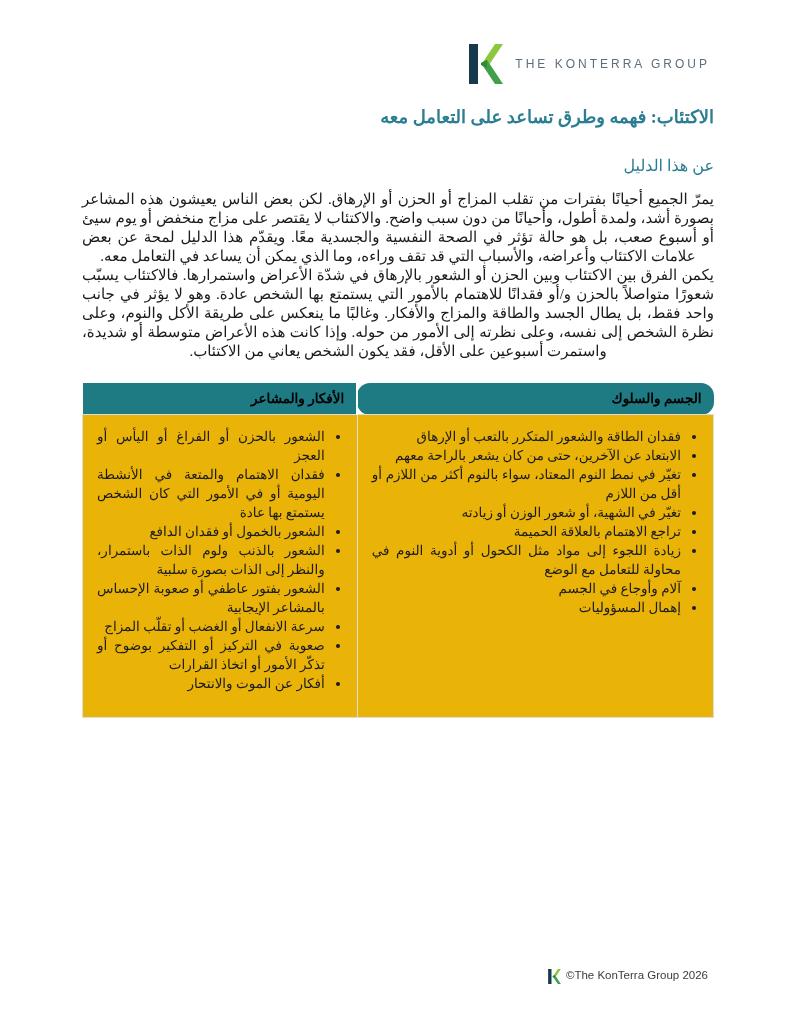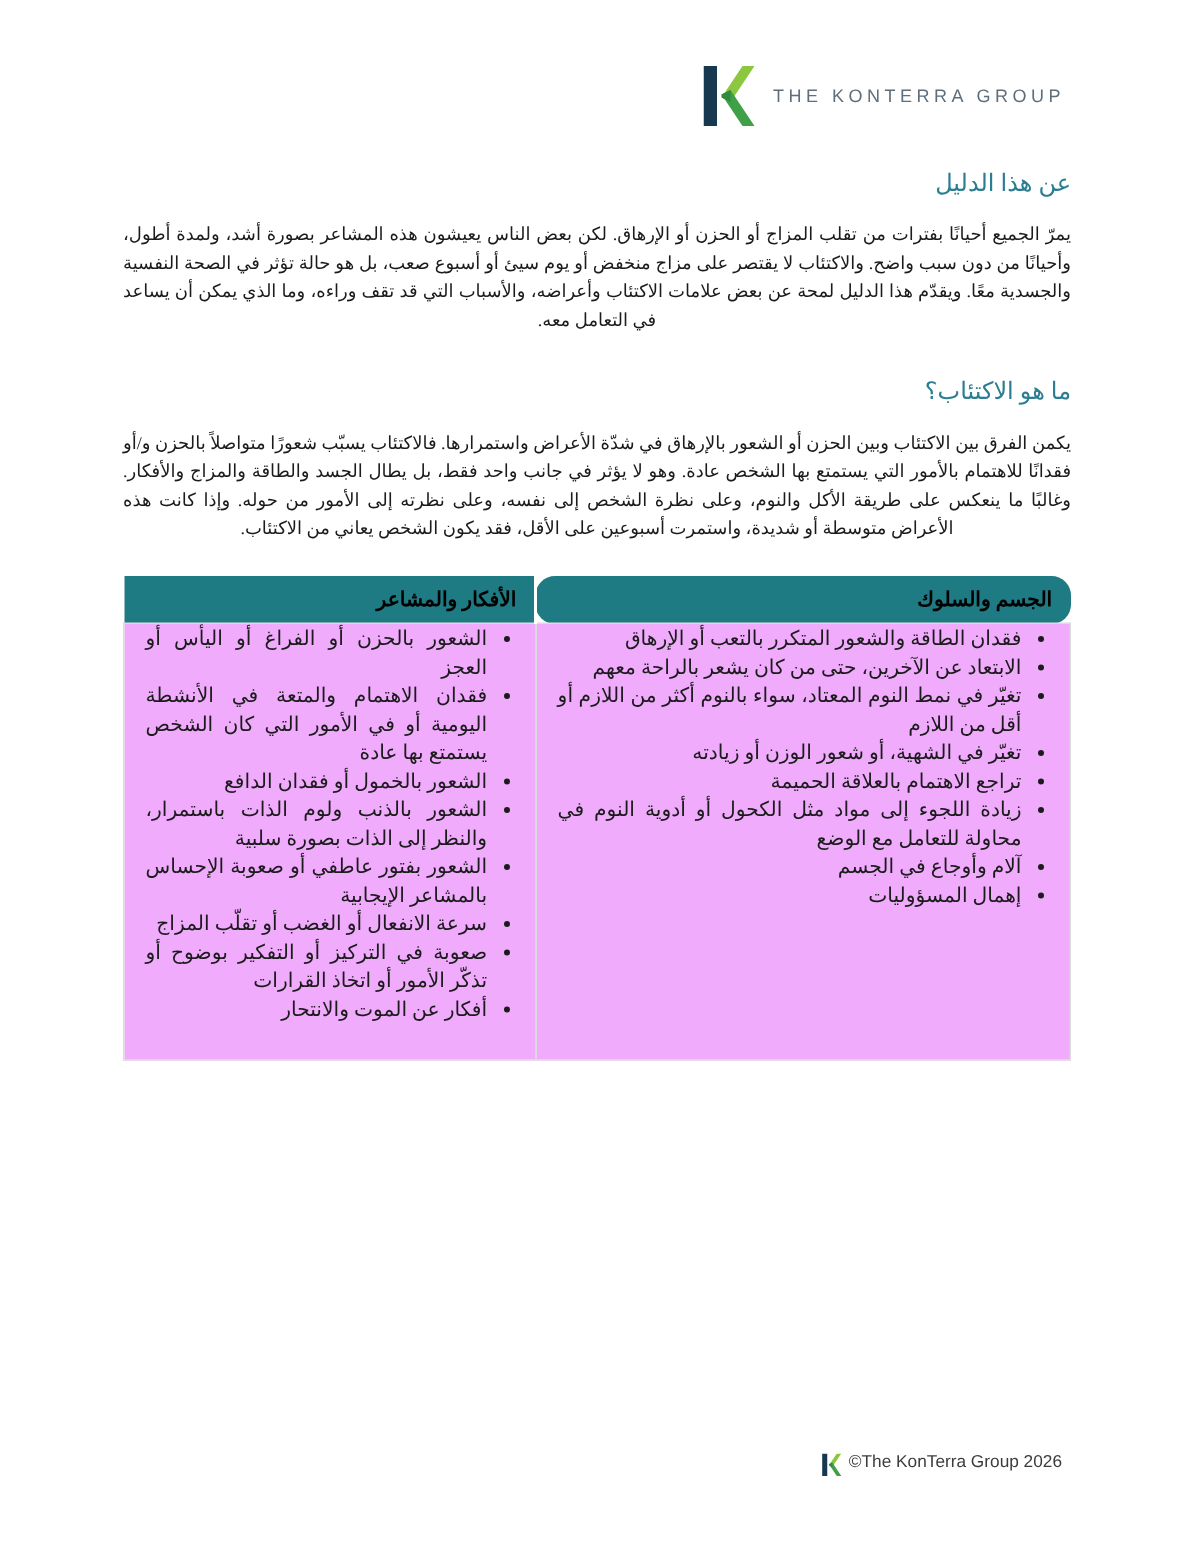--- a/index.html
+++ b/index.html
@@ -26,37 +26,37 @@
     margin:22px 0 0;
     font-size:18px;font-weight:bold;color:#2b7e92;
     text-align:right;
   }
   h2.sec-heading{
     margin:28px 0 15px;
     font-size:16px;font-weight:normal;color:#2b7e92;
   }
   p.sec-body{
     margin:0;
-    font-size:12px;line-height:19px;
+    font-size:15px;line-height:19px;
     text-align:justify;text-align-last:center;
   }
   
   table.sym-table{
     width:100%;border-collapse:collapse;margin-top:22px;
     font-size:13.5px;table-layout:fixed;
   }
   table.sym-table th{
     background:#1e7a83;color:#000000;
     font-weight:bold;text-align:right;
     padding:7px 12px;font-size:13.5px;
   }
   table.sym-table th:first-child{width:52.5%;border-left:2px solid #ffffff;border-radius:13px;}
   table.sym-table td{
     border:1px solid #dcdcdc;vertical-align:top;
-    padding:0 6px 24px;background:#f0abfc;
+    padding:12px 6px 24px;background:#eab308;
   }
   td ul{margin:0;padding:0 26px 0 6px;}
   td li{line-height:19px;text-align:justify;padding-left:2px;}
   
   .footer{
     position:absolute;bottom:46px;right:88px;
     display:flex;gap:5px;direction:ltr;
     font-family:"Liberation Sans","DejaVu Sans",sans-serif;
     font-size:11.5px;color:#3c3c3c;
   }
@@ -74,28 +74,28 @@
         <polygon points="12,21 26,0 34,0 18,24" fill="#8dc63f"></polygon>
         <polygon points="12,19 18,16 34,40 26,40" fill="#3fa048"></polygon>
         <polygon points="12,21 18,24 18,16 12,19" fill="#2e8a3e"></polygon>
       </svg>
       <span class="logo-text">THE KONTERRA GROUP</span>
     </div>
   </div>
 
   <div class="content">
 
+    <h1 class="doc-title">الاكتئاب: فهمه وطرق تساعد على التعامل معه</h1>
 
     <section>
       <h2 class="sec-heading">عن هذا الدليل</h2>
       <p class="sec-body">يمرّ الجميع أحيانًا بفترات من تقلب المزاج أو الحزن أو الإرهاق. لكن بعض الناس يعيشون هذه المشاعر بصورة أشد، ولمدة أطول، وأحيانًا من دون سبب واضح. والاكتئاب لا يقتصر على مزاج منخفض أو يوم سيئ أو أسبوع صعب، بل هو حالة تؤثر في الصحة النفسية والجسدية معًا. ويقدّم هذا الدليل لمحة عن بعض علامات الاكتئاب وأعراضه، والأسباب التي قد تقف وراءه، وما الذي يمكن أن يساعد في التعامل معه.</p>
     </section>
 
     <section>
-      <h2 class="sec-heading">ما هو الاكتئاب؟</h2>
       <p class="sec-body">يكمن الفرق بين الاكتئاب وبين الحزن أو الشعور بالإرهاق في شدّة الأعراض واستمرارها. فالاكتئاب يسبّب شعورًا متواصلاً بالحزن و/أو فقدانًا للاهتمام بالأمور التي يستمتع بها الشخص عادة. وهو لا يؤثر في جانب واحد فقط، بل يطال الجسد والطاقة والمزاج والأفكار. وغالبًا ما ينعكس على طريقة الأكل والنوم، وعلى نظرة الشخص إلى نفسه، وعلى نظرته إلى الأمور من حوله. وإذا كانت هذه الأعراض متوسطة أو شديدة، واستمرت أسبوعين على الأقل، فقد يكون الشخص يعاني من الاكتئاب.</p>
     </section>
 
     <section>
     </section>
 
     <table class="sym-table">
       <thead>
         <tr>
           <th>الجسم والسلوك</th>

